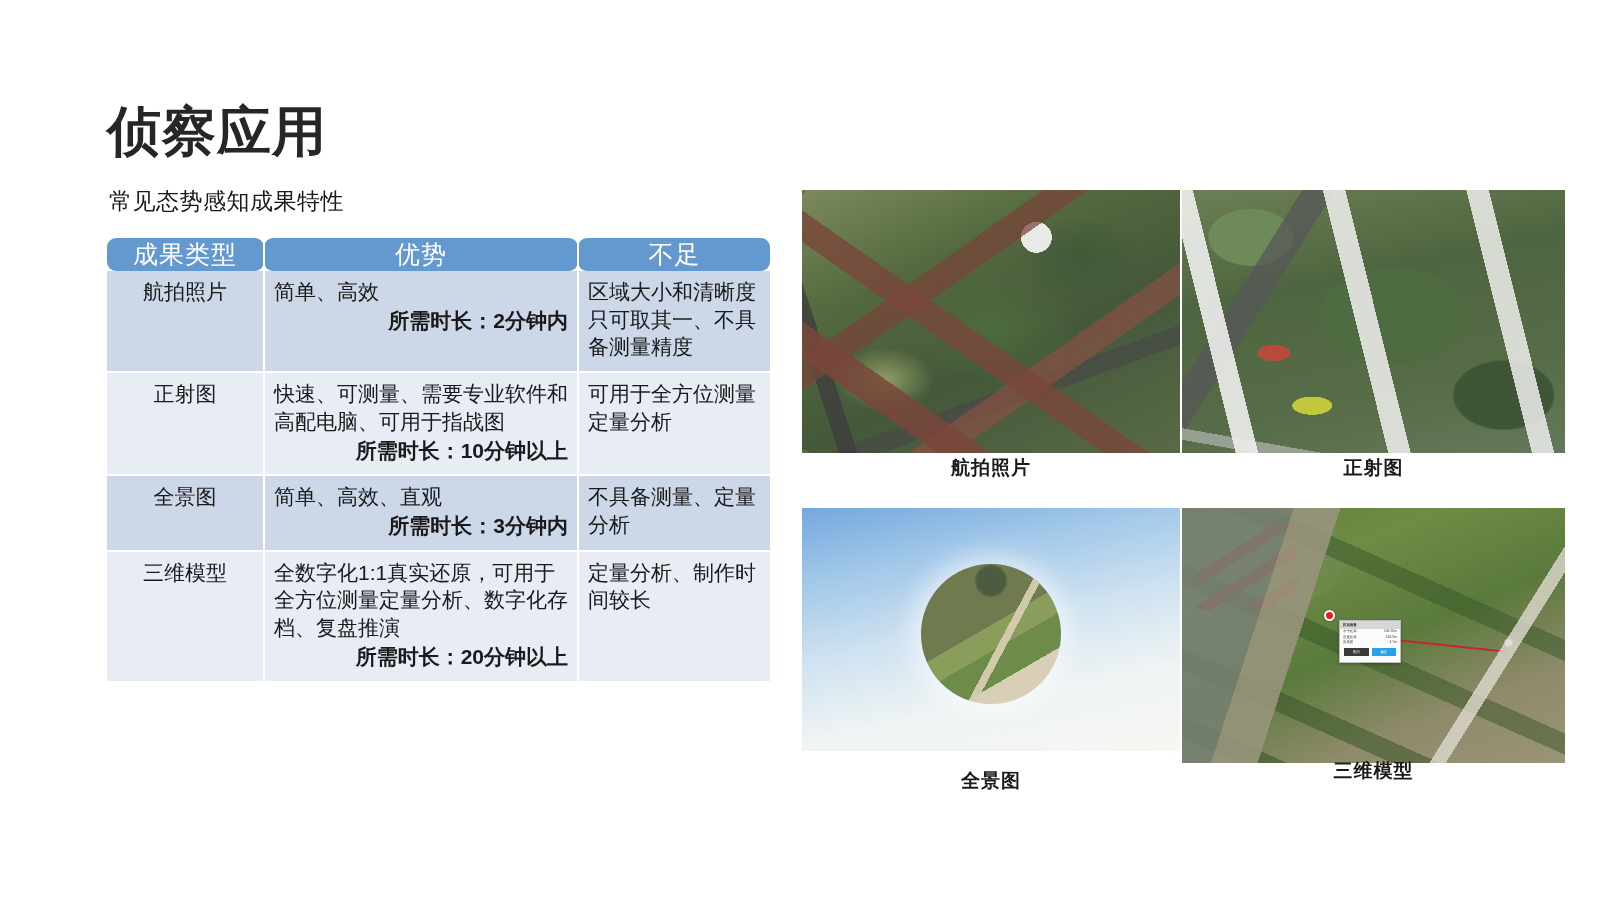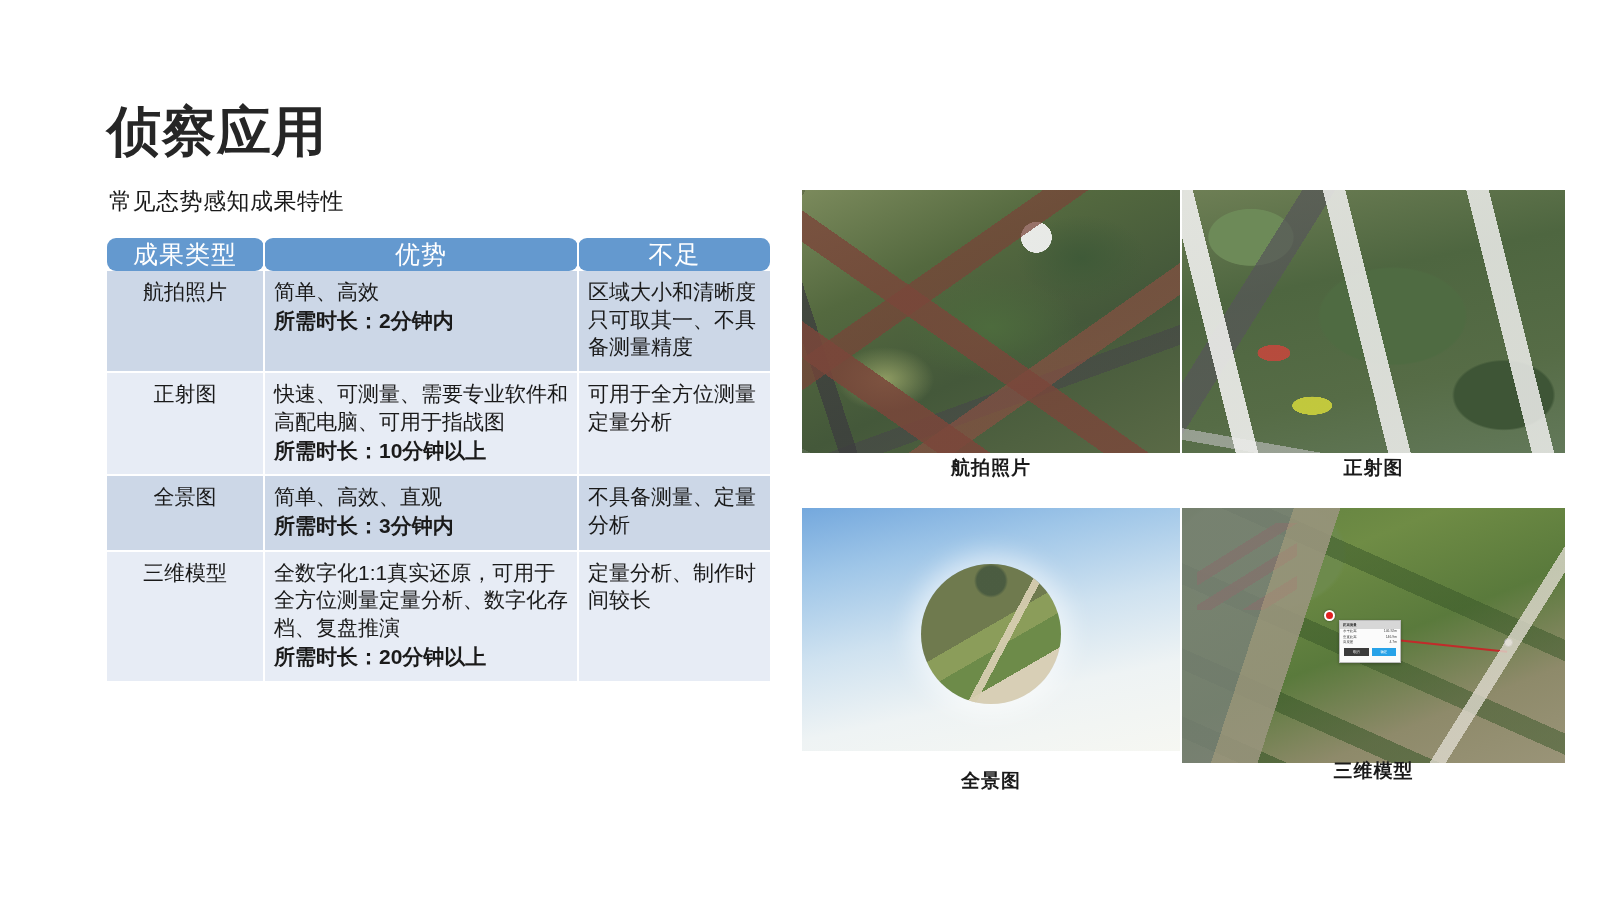--- a/index.html
+++ b/index.html
@@ -83,21 +83,21 @@
   table.spec tbody tr:last-child td { border-bottom: none; }
 
   table.spec tbody tr.odd td  { background: #ccd7e7; }
   table.spec tbody tr.even td { background: #e7ecf5; }
 
   td.type-cell {
     text-align: center;
     padding-left: 4px;
     padding-right: 4px;
   }
-  .dur { font-weight: bold; display: block; margin-top: 1px; }
+  .dur { font-weight: bold; display: block; margin-top: 1px; text-align: right; }
 
   .fig { position: absolute; }
   .fig .frame {
     position: absolute;
     overflow: hidden;
     background: #9aa;
   }
   .caption {
     position: absolute;
     font-size: 19px;

